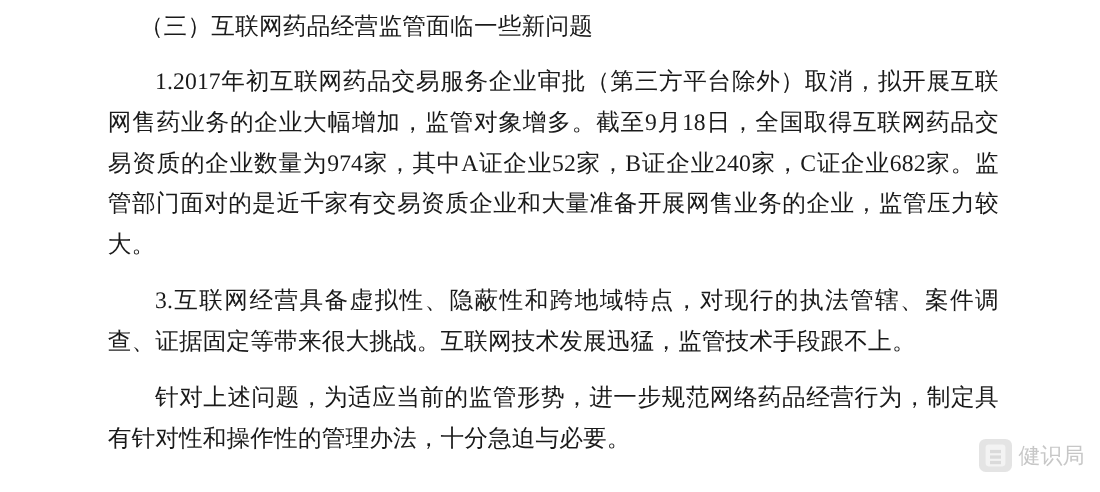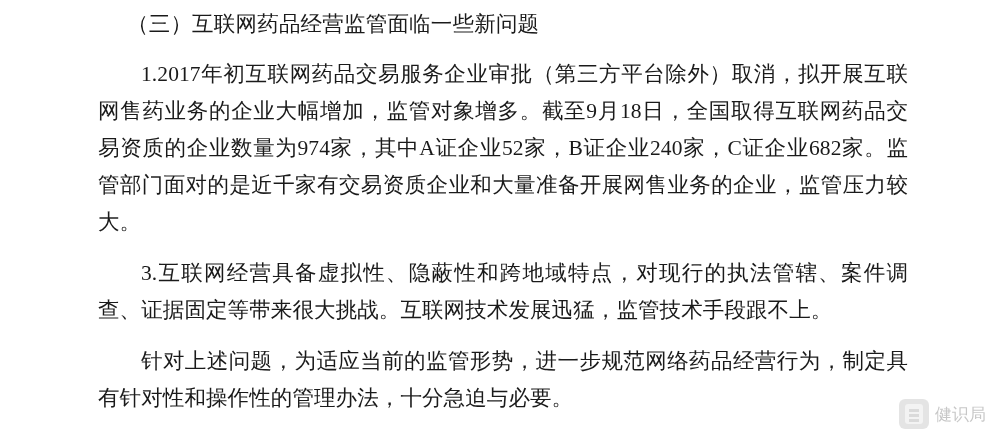--- a/index.html
+++ b/index.html
@@ -74,21 +74,21 @@
     position: absolute;
     left: 10px;
     top: 10px;
     width: 10px;
     height: 3px;
     background: #bdbdbd;
     box-shadow: 0 5px 0 #bdbdbd, 0 10px 0 #bdbdbd;
   }
   .wm-text {
     font-family: "Liberation Sans", "DejaVu Sans", sans-serif;
-    font-size: 17px;
+    font-size: 20px;
     color: #9a9a9a;
     white-space: nowrap;
     text-align: center;
   }
 </style>
 </head>
 <body>
 
 <div class="page">
 

